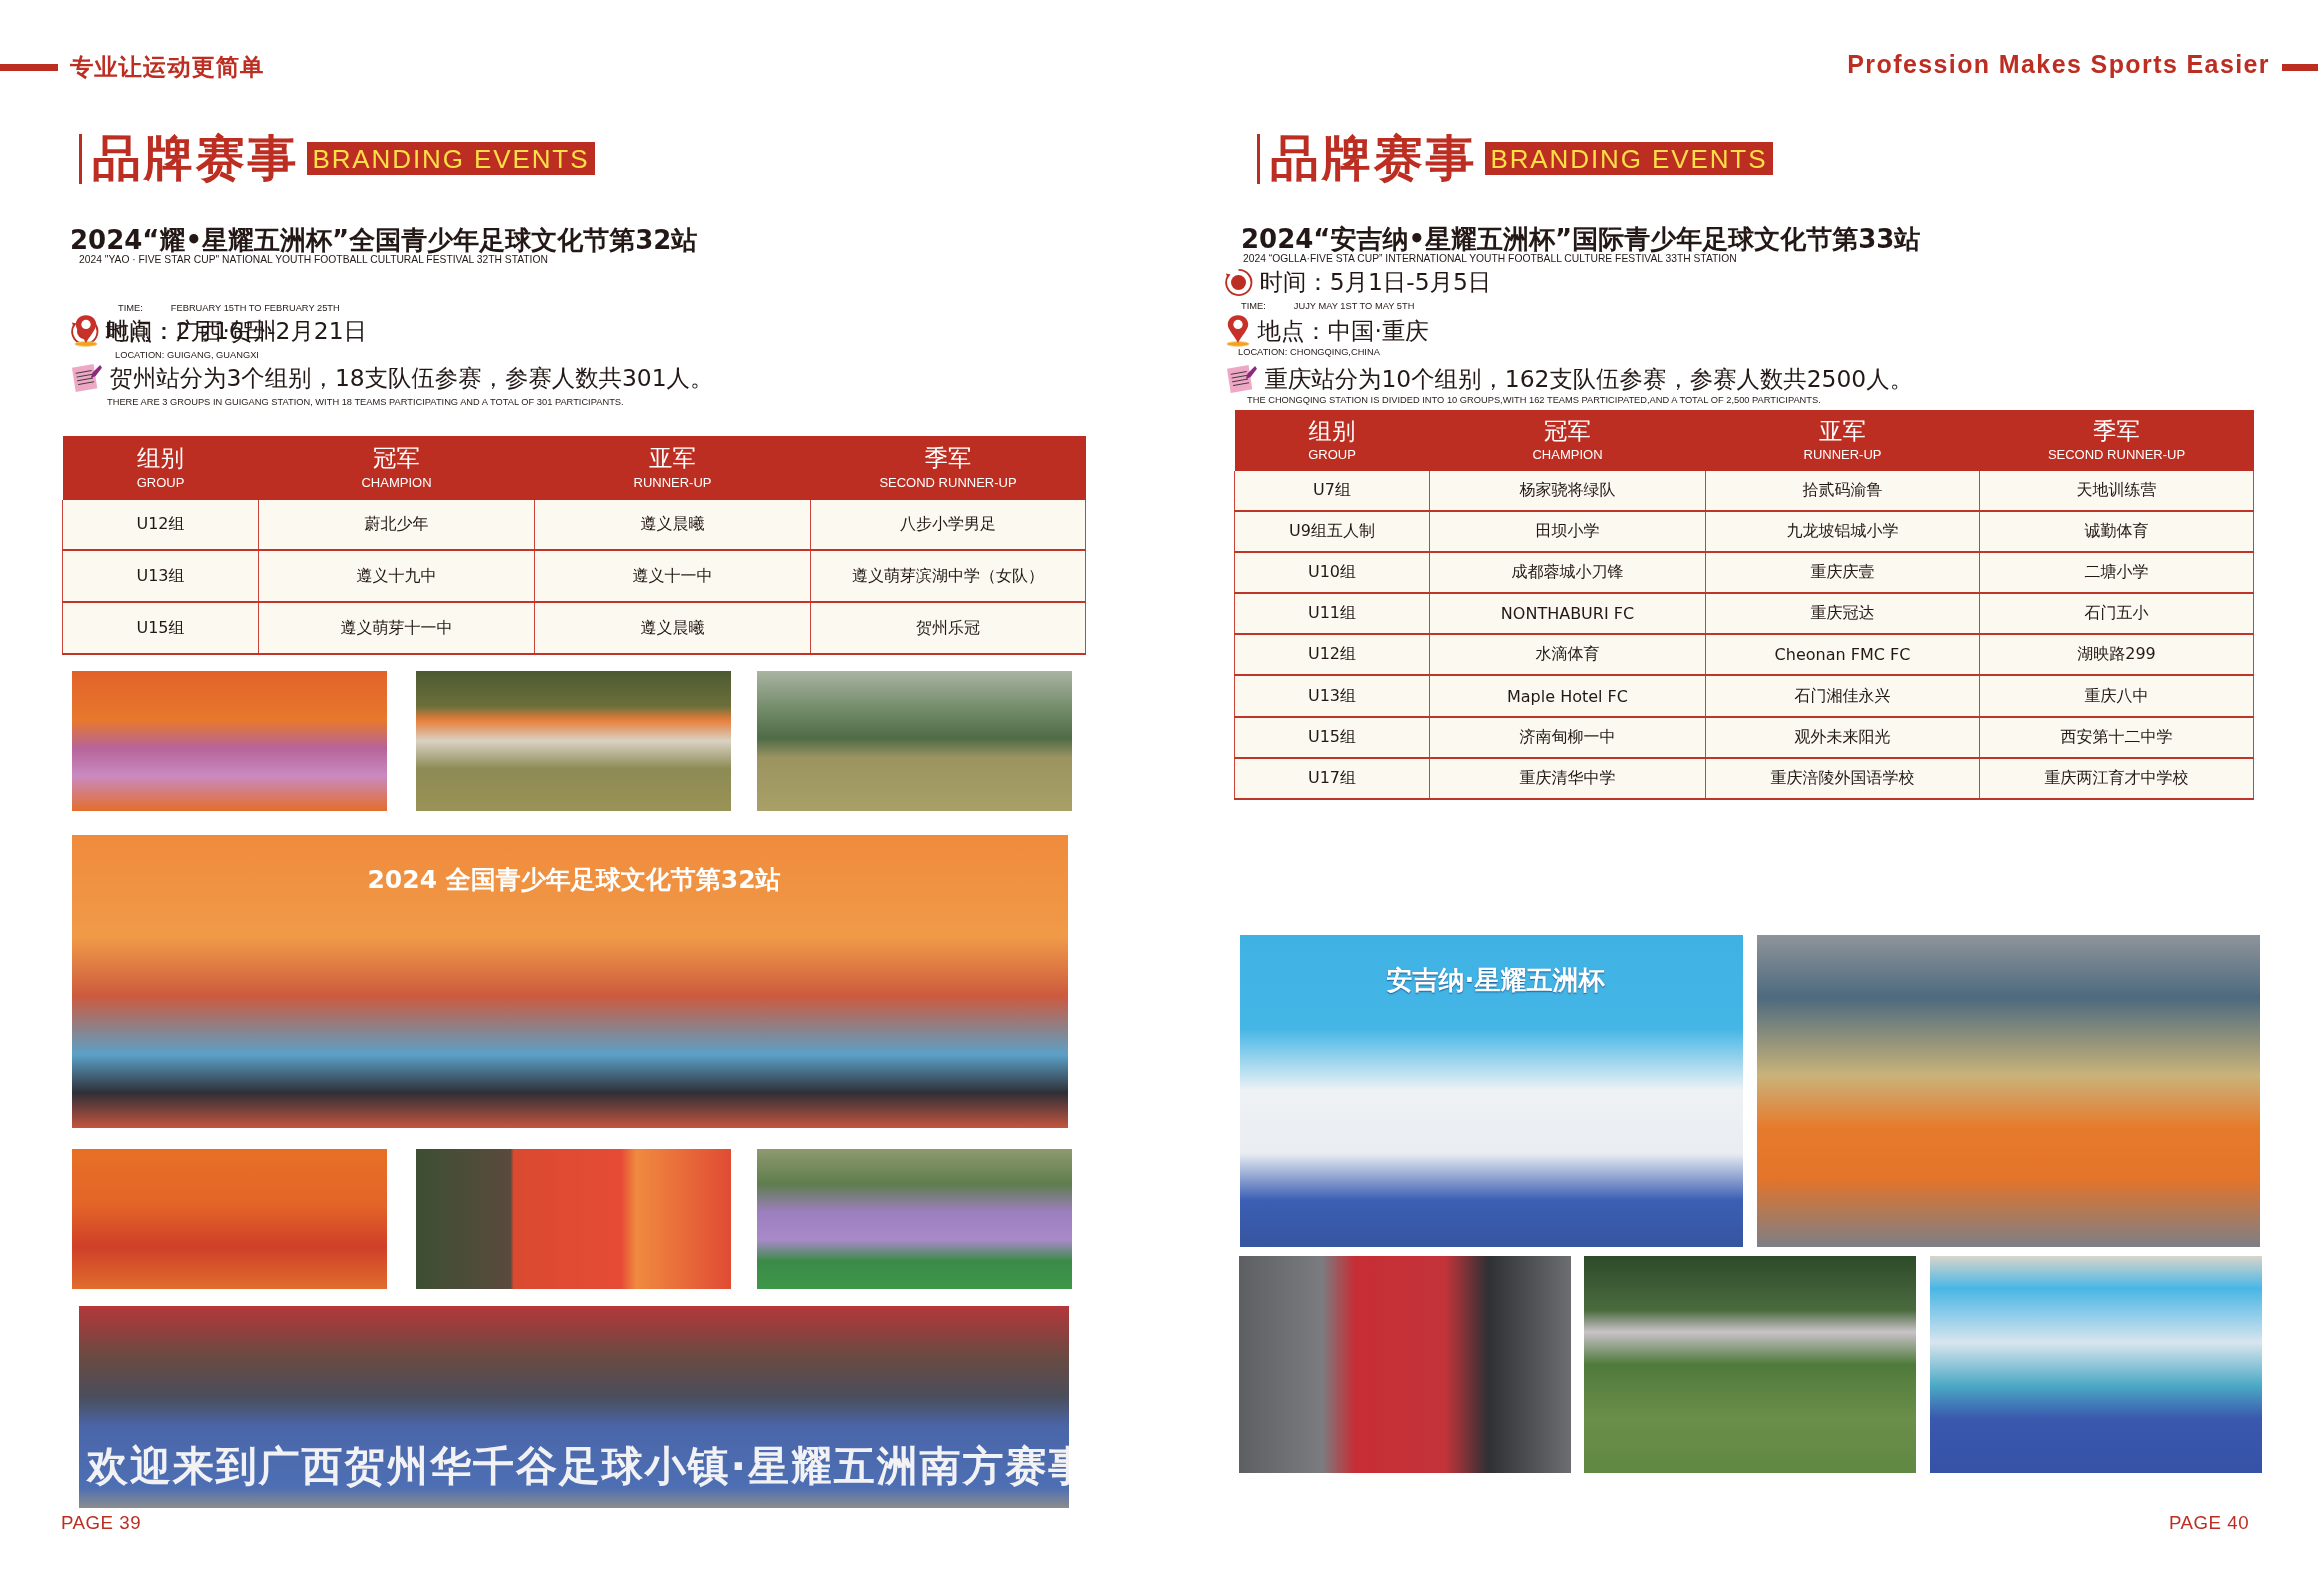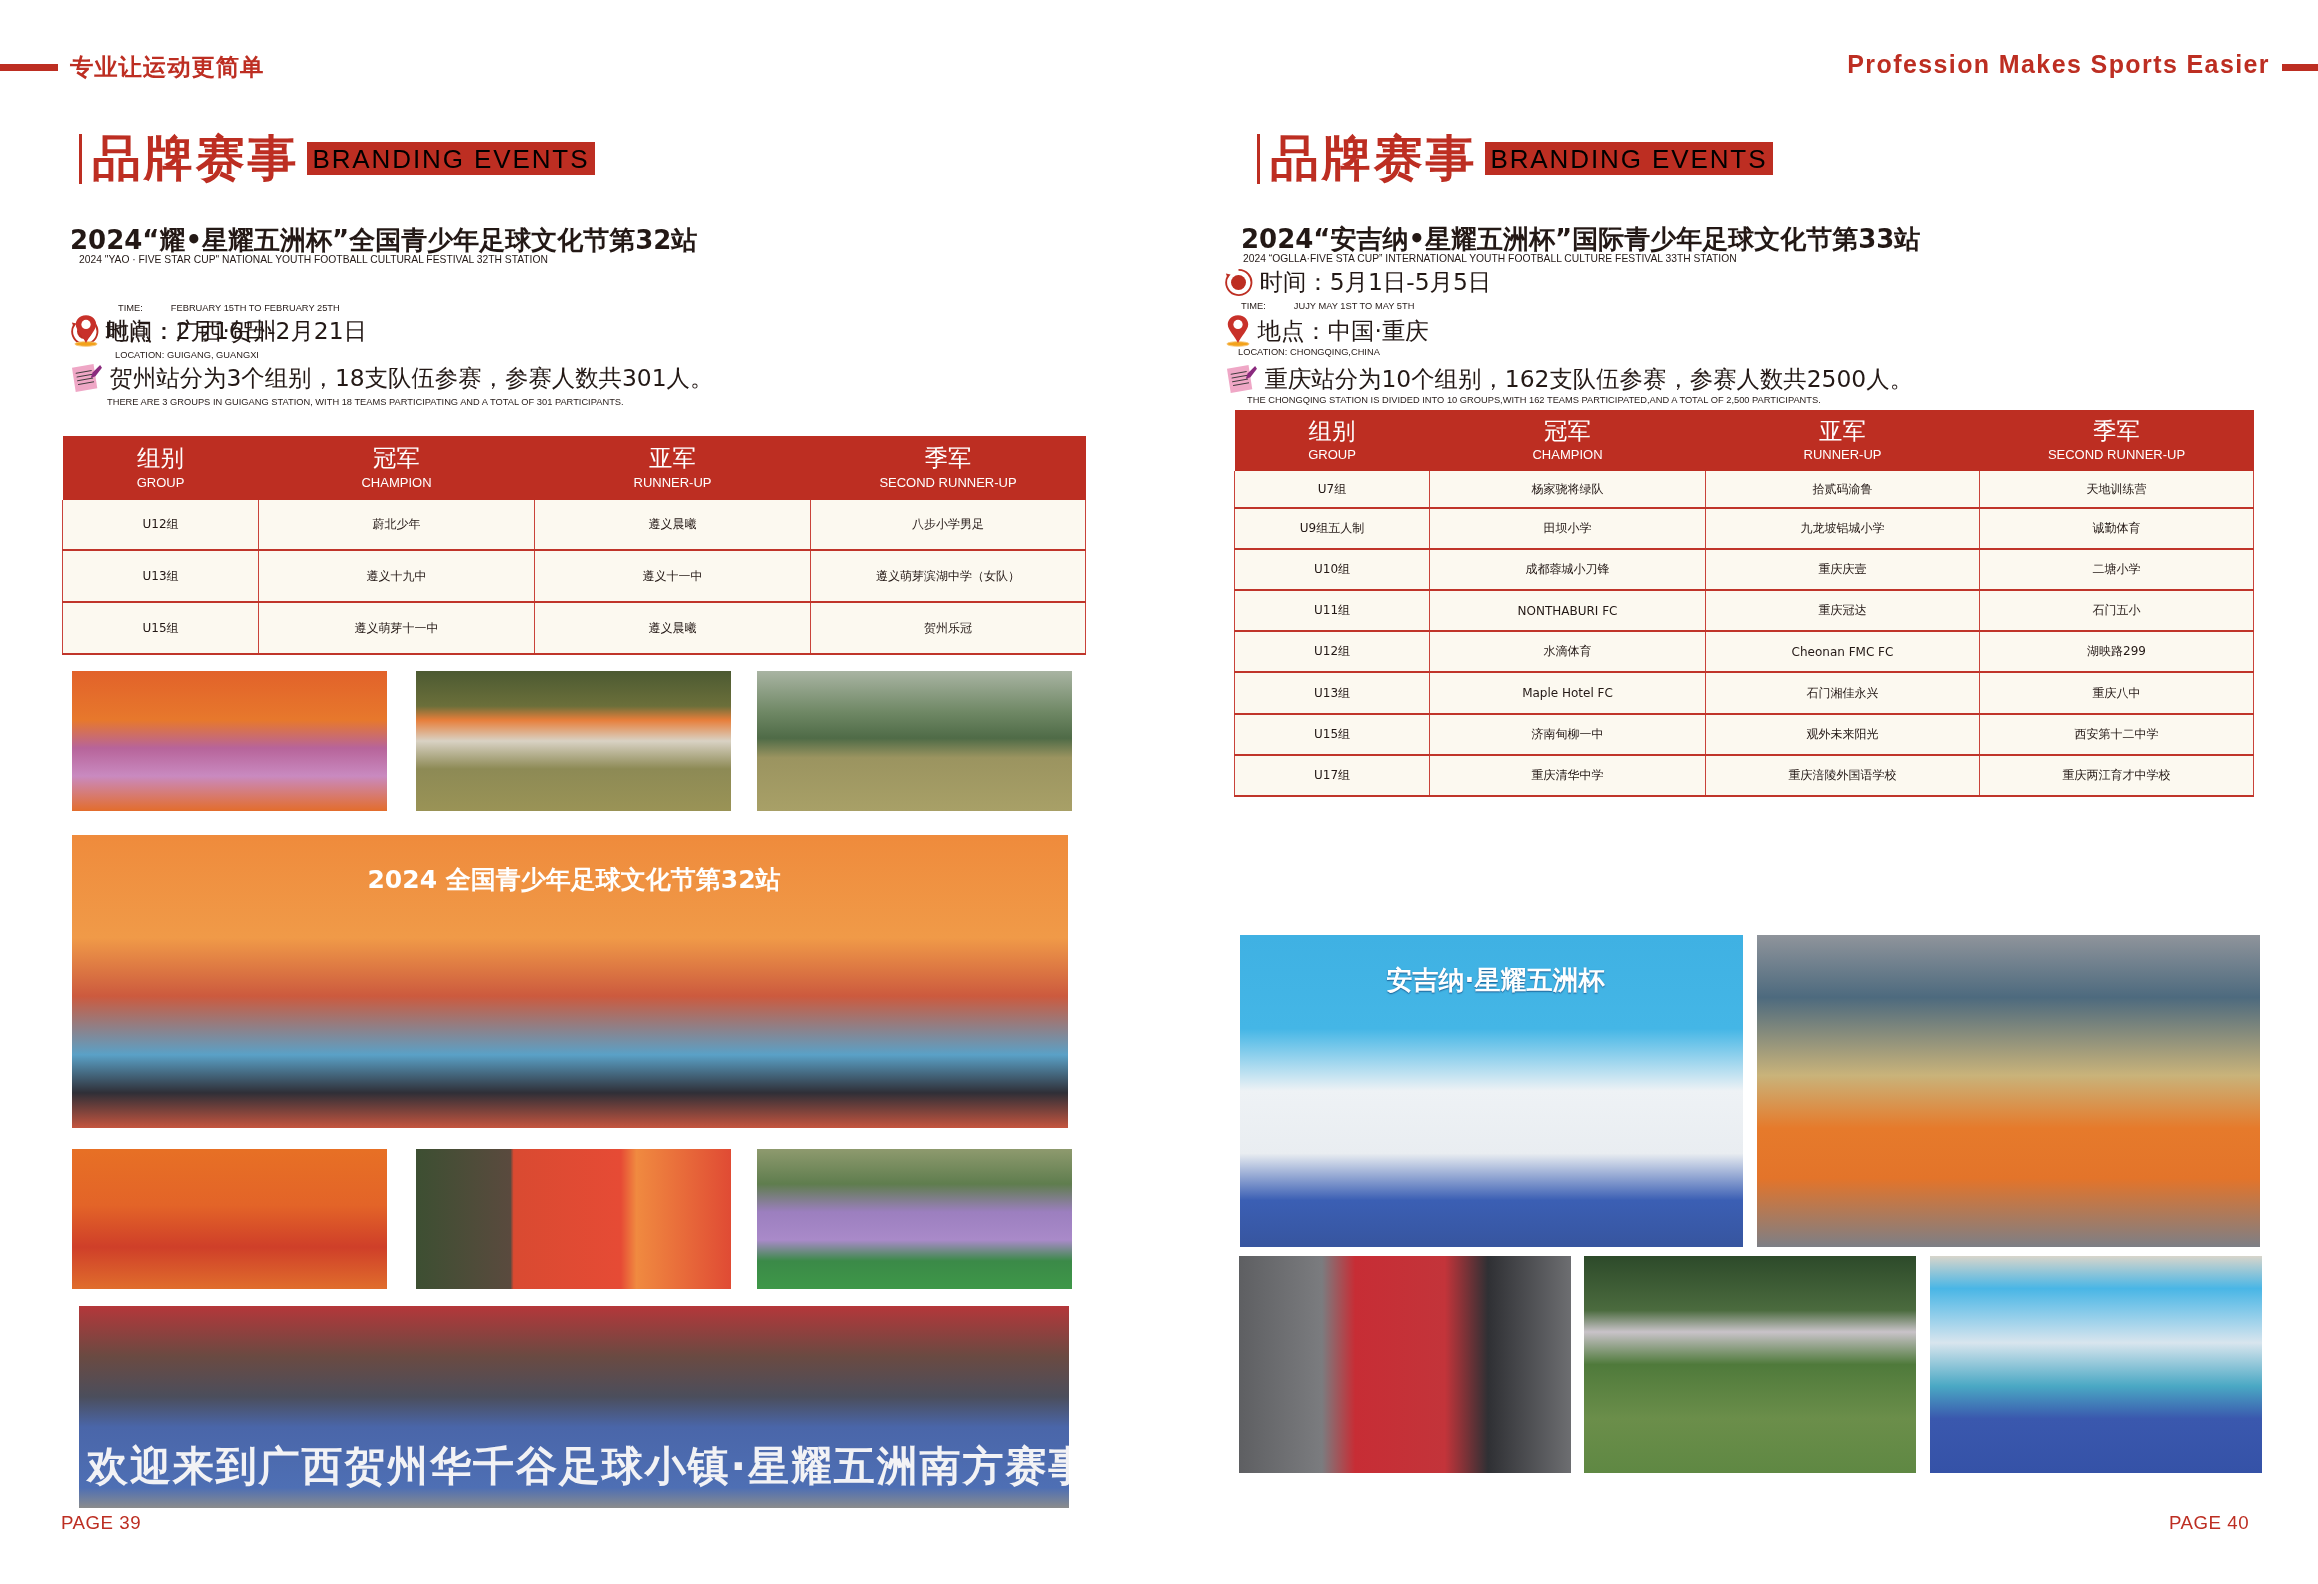--- a/index.html
+++ b/index.html
@@ -8,36 +8,36 @@
 
   
   .tag-line { position:absolute; height:6.5px; background:#bd2e22; }
   .tag-cn { position:absolute; top:51px; left:70px; font-size:23.4px; font-weight:bold; color:#bd2e22; letter-spacing:0.9px; }
   .tag-en { position:absolute; top:50px; right:49px; font-size:25px; font-weight:bold; color:#bd2e22; letter-spacing:1.4px; font-family:"Liberation Sans", sans-serif; }
 
   
   .sec { position:absolute; top:133px; height:51px; display:flex; align-items:center; }
   .sec .bar { width:2.8px; height:50px; background:#bd2e22; margin-right:10.3px; }
   .sec .cn { font-size:49px; font-weight:bold; color:#bd2e22; letter-spacing:2.8px; line-height:1; }
-  .sec .en { margin-left:7.5px; background:#bd2e22; color:#000000; font-size:26px; letter-spacing:1.9px; padding:1.9px 5.6px; height:30px; line-height:30px; font-family:"Liberation Sans", sans-serif; }
+  .sec .en { margin-left:7.5px; background:#bd2e22; color:#fde047; font-size:26px; letter-spacing:1.9px; padding:1.9px 5.6px; height:30px; line-height:30px; font-family:"Liberation Sans", sans-serif; }
 
   
   .ev-title { position:absolute; font-size:26px; font-weight:bold; color:#231815; white-space:nowrap; }
   .ev-sub { position:absolute; font-size:10.3px; color:#231815; white-space:nowrap; font-family:"Liberation Sans", sans-serif; }
   .info-row { position:absolute; display:flex; align-items:center; white-space:nowrap; }
   .info-row .txt { font-size:23.4px; color:#231815; margin-left:6.5px; }
   .info-en { position:absolute; font-size:9.3px; color:#231815; white-space:nowrap; font-family:"Liberation Sans", sans-serif; }
   .info-en .gap { display:inline-block; width:28px; }
 
   
   table.res { position:absolute; border-collapse:collapse; table-layout:fixed; }
   table.res th { background:#bd2e22; color:#fff; font-weight:normal; text-align:center; vertical-align:middle; padding:0; }
   table.res th .hcn { display:block; font-size:23.4px; line-height:1.1; }
   table.res th .hen { display:block; font-size:13px; font-family:"Liberation Sans", sans-serif; margin-top:2.8px; }
-  table.res td { background:#fcf9f0; text-align:center; vertical-align:middle; font-size:12px; color:#231815;
+  table.res td { background:#fcf9f0; text-align:center; vertical-align:middle; font-size:16px; color:#231815;
                  border-left:0.9px solid #c9433a; border-right:0.9px solid #c9433a; border-bottom:2.8px solid #c0352a; padding:9px; }
   table.res tr:first-child th { border:none; }
 
   
   .photo { position:absolute; overflow:hidden; }
   .photo .cap { position:absolute; left:0; right:0; text-align:center; font-weight:bold; color:#fff; white-space:nowrap;padding-left:8px; }
   .page-num { position:absolute; font-size:18.7px; color:#bd2e22; font-family:"Liberation Sans", sans-serif; letter-spacing:0.5px; }
 </style>
 </head>
 <body>

